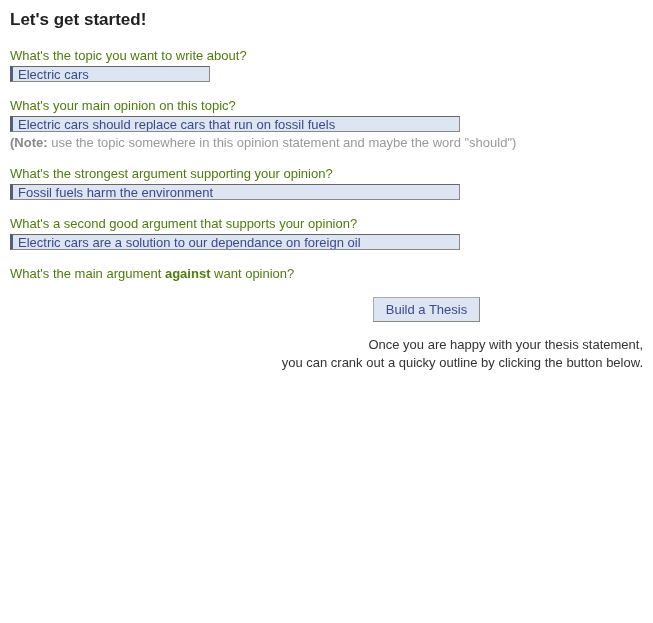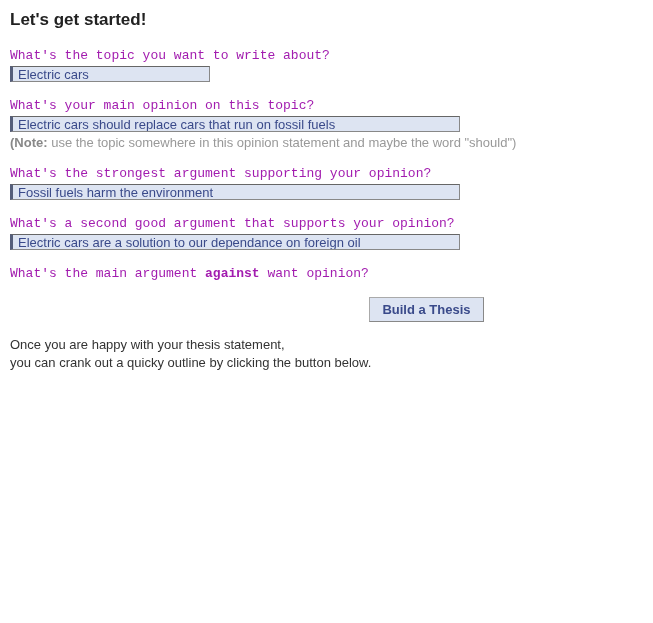--- a/index.html
+++ b/index.html
@@ -14,23 +14,22 @@
   h2 {
     font-size: 17px;
     font-weight: bold;
     color: #222;
     margin: 0 0 18px 0;
   }
   .field-block {
     margin-bottom: 16px;
   }
   .question {
-    color: #a21caf;
+    color: #4d7c0f;
     margin-bottom: 3px;
-    font-family: Liberation Mono, monospace;
   }
   .question b {
     font-weight: bold;
   }
   .text-input {
     background: #dde4f2;
     border: 1px solid #888;
     border-left: 3px solid #555e7a;
     border-top: 1px solid #666;
     color: #3a4a8a;
@@ -74,24 +73,23 @@
   .build-btn {
     background: #dde4f2;
     border: 1px solid #888;
     border-top: 1px solid #aaa;
     border-left: 1px solid #aaa;
     color: #3a4a8a;
     font-family: Verdana, Geneva, sans-serif;
     font-size: 13px;
     padding: 4px 12px;
     cursor: pointer;
-    font-weight: bold;
   }
   .footer-text {
-    text-align: left;
+    text-align: right;
     color: #333;
     margin-top: 14px;
     line-height: 1.4;
   }
 </style>
 </head>
 <body>
 
 <h2>Let's get started!</h2>
 

